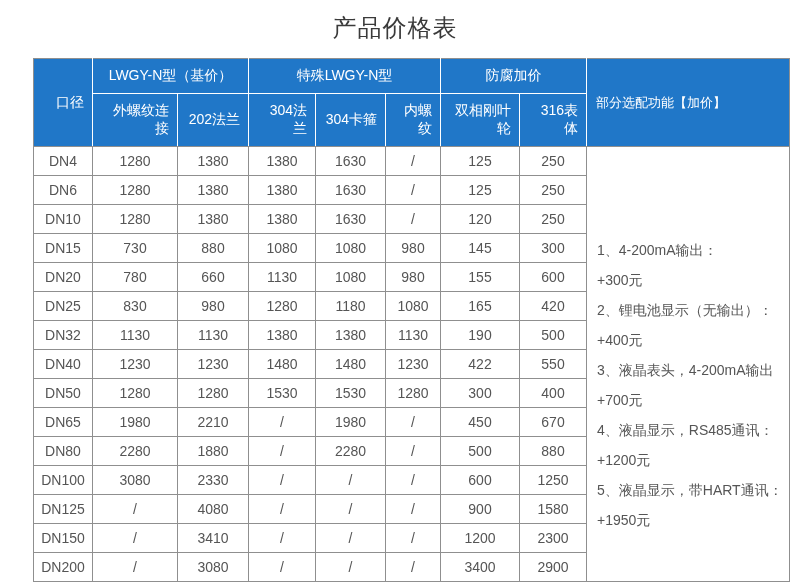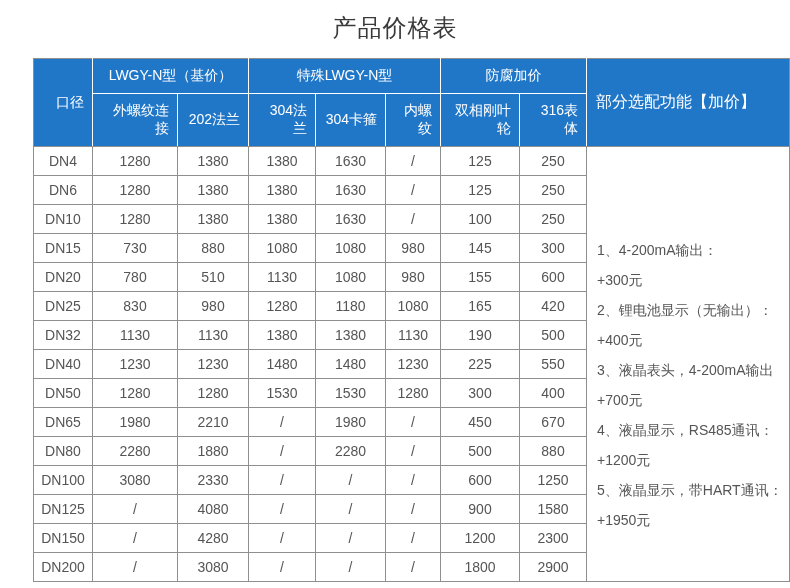--- a/index.html
+++ b/index.html
@@ -34,21 +34,21 @@
     border: 1px solid #ffffff;
     text-align: center;
   }
   table.price-table th.edge-top    { border-top-color: #8f8f8f; }
   table.price-table th.edge-left   { border-left-color: #8f8f8f; }
   table.price-table th.edge-right  { border-right-color: #8f8f8f; }
   table.price-table th.edge-bottom { border-bottom-color: #8f8f8f; text-align: right; }
   table.price-table th.options-header {
     text-align: left;
     padding-left: 9px;
-    font-size: 16px;
+    font-size: 13px;
   }
   table.price-table td {
     border: 1px solid #8f8f8f;
     height: 29px;
     padding: 0;
     text-align: center;
     font-size: 14px;
     color: #555555;
     background: #ffffff;
   }
@@ -131,37 +131,37 @@
       <td>125</td>
       <td>250</td>
     </tr>
     <tr>
       <td>DN10</td>
       <td>1280</td>
       <td>1380</td>
       <td>1380</td>
       <td>1630</td>
       <td>/</td>
-      <td>100</td>
+      <td>120</td>
       <td>250</td>
     </tr>
     <tr>
       <td>DN15</td>
       <td>730</td>
       <td>880</td>
       <td>1080</td>
       <td>1080</td>
       <td>980</td>
       <td>145</td>
       <td>300</td>
     </tr>
     <tr>
       <td>DN20</td>
       <td>780</td>
-      <td>510</td>
+      <td>660</td>
       <td>1130</td>
       <td>1080</td>
       <td>980</td>
       <td>155</td>
       <td>600</td>
     </tr>
     <tr>
       <td>DN25</td>
       <td>830</td>
       <td>980</td>
@@ -181,21 +181,21 @@
       <td>190</td>
       <td>500</td>
     </tr>
     <tr>
       <td>DN40</td>
       <td>1230</td>
       <td>1230</td>
       <td>1480</td>
       <td>1480</td>
       <td>1230</td>
-      <td>225</td>
+      <td>422</td>
       <td>550</td>
     </tr>
     <tr>
       <td>DN50</td>
       <td>1280</td>
       <td>1280</td>
       <td>1530</td>
       <td>1530</td>
       <td>1280</td>
       <td>300</td>
@@ -237,31 +237,31 @@
       <td>4080</td>
       <td>/</td>
       <td>/</td>
       <td>/</td>
       <td>900</td>
       <td>1580</td>
     </tr>
     <tr>
       <td>DN150</td>
       <td>/</td>
-      <td>4280</td>
+      <td>3410</td>
       <td>/</td>
       <td>/</td>
       <td>/</td>
       <td>1200</td>
       <td>2300</td>
     </tr>
     <tr>
       <td>DN200</td>
       <td>/</td>
       <td>3080</td>
       <td>/</td>
       <td>/</td>
       <td>/</td>
-      <td>1800</td>
+      <td>3400</td>
       <td>2900</td>
     </tr>
   </tbody>
 </table>
 
 </body></html>

